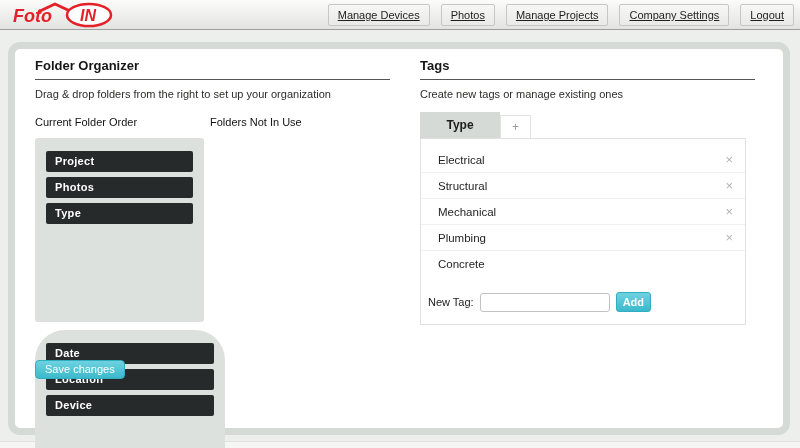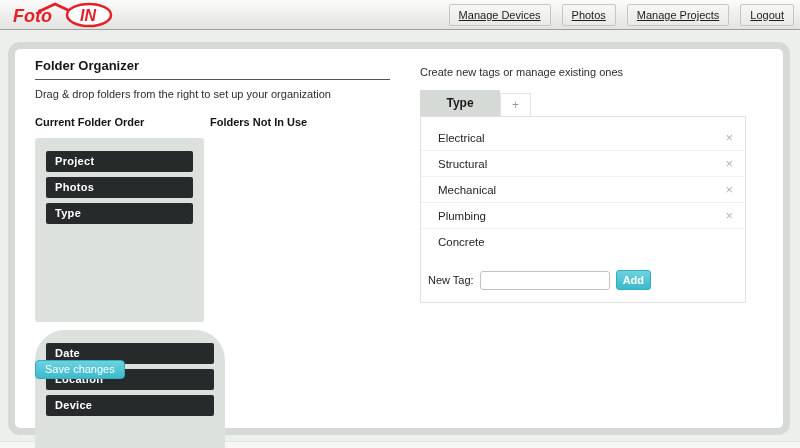--- a/index.html
+++ b/index.html
@@ -24,21 +24,21 @@
   .bottom-strip{position:absolute;left:0;top:441px;width:800px;height:7px;
     background:#f6f7f5;border-top:1px solid #e0e2df;}
 
   .section-title{font-size:13px;font-weight:bold;color:#161616;margin:0;
     padding-bottom:6px;border-bottom:1px solid #555553;}
   .section-sub{font-size:11px;color:#2d2d2b;margin-top:8px;}
 
   
   .left-section{position:absolute;left:35px;top:58px;width:355px;}
   .col-headers{position:relative;height:14px;margin-top:16px;}
-  .col-header{position:absolute;top:0;font-size:11px;font-weight:bold;color:#131313;}
+  .col-header{position:absolute;top:0;font-size:11px;font-weight:normal;color:#131313;}
   .col-header.c0{left:0;}
   .col-header.c1{left:175px;}
   .panels{display:flex;gap:8px;margin-top:8px;flex-direction:column;}
   .folder-panel{box-sizing:border-box;height:184px;background:#dde1de;border-radius:3px;
     padding:13px 11px;}
   .folder-panel.p0{width:169px;}
   .folder-panel.p1{width:190px;border-radius:30px;}
   .folder-bar{height:21px;line-height:21px;background:#272a2b;border-radius:2px;color:#ffffff;
     font-size:11px;font-weight:bold;letter-spacing:.3px;padding-left:9px;margin-bottom:5px;
     cursor:grab;}
@@ -85,20 +85,21 @@
     </svg>
     <div class="nav">
 
         <button class="nav-btn">Manage Devices</button>
 
         <button class="nav-btn">Photos</button>
 
 
         <button class="nav-btn">Manage Projects</button>
 
+        <button class="nav-btn">Company Settings</button>
 
         <button class="nav-btn">Logout</button>
       </div>
   </div>
 
   <div class="card"></div>
   <div class="bottom-strip"></div>
 
   <div class="left-section">
     <h2 class="section-title">Folder Organizer</h2>
@@ -122,20 +123,21 @@
 
           <div class="folder-bar">Location</div>
 
           <div class="folder-bar">Device</div>
         </div>
     </div>
   </div>
   <button class="save-btn">Save changes</button>
 
   <div class="right-section">
+    <h2 class="section-title">Tags</h2>
     <div class="section-sub">Create new tags or manage existing ones</div>
     <div class="tab-bar">
       <div class="tab-active">Type</div>
       <div class="tab-add">+</div>
     </div>
     <div class="tag-box">
       <div class="tag-list">
 
           <div class="tag-row">
             <span class="tag-label">Electrical</span>

